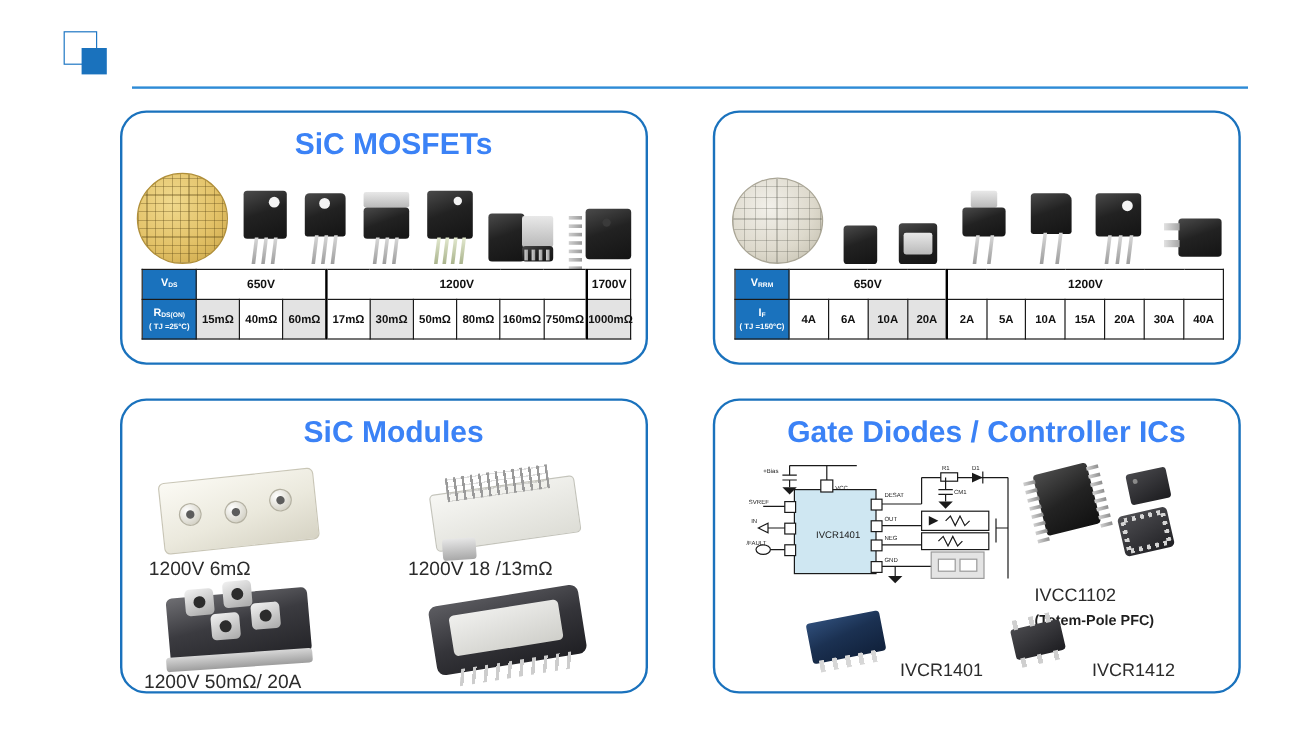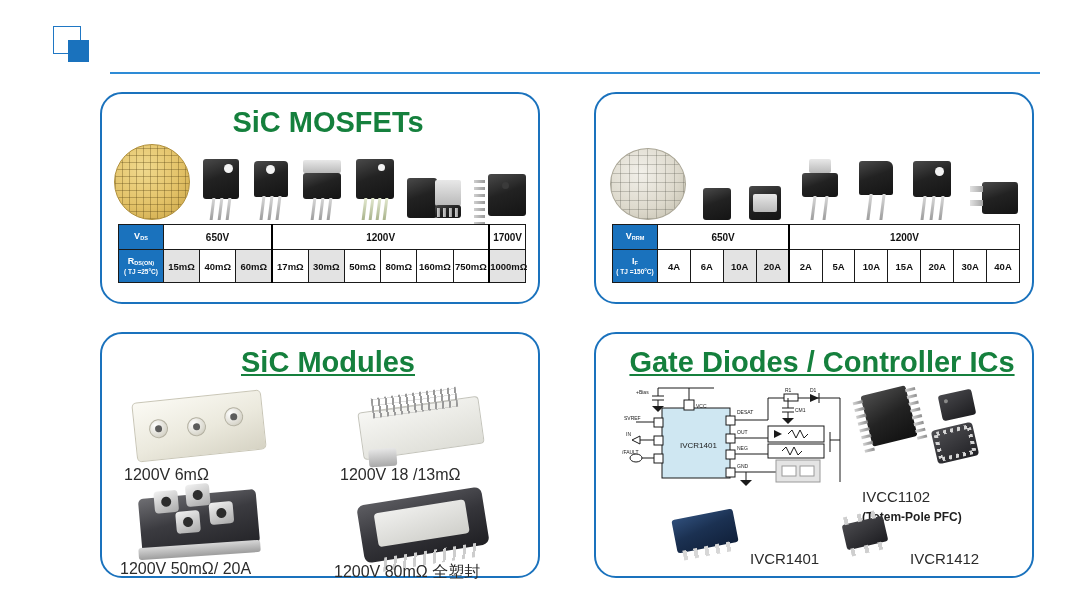--- a/index.html
+++ b/index.html
@@ -63,35 +63,35 @@
     position: absolute;
     border: 2px solid #1a72bd;
     border-radius: 22px;
     background: #ffffff;
     box-sizing: border-box;
   }
   .panel-title {
     position: absolute;
     left: 16px; right: 0;
     text-align: center;
-    font-size: 29px;
+    font-size: 25px;
     font-weight: bold;
-    color: #15803d;
+    color: #3b82f6;
     font-family: "Liberation Sans", sans-serif;
   }
 
   #panel-mosfets { left: 100px; top: 92px; width: 440px; height: 212px; }
   #panel-diodes  { left: 594px; top: 92px; width: 440px; height: 212px; }
   #panel-modules { left: 100px; top: 332px; width: 440px; height: 246px; }
   #panel-gate    { left: 594px; top: 332px; width: 440px; height: 246px; }
 
   #panel-mosfets .panel-title,
   #panel-diodes  .panel-title { top: 12px; }
   #panel-modules .panel-title,
-  #panel-gate    .panel-title { top: 12px; text-decoration: underline; }
+  #panel-gate    .panel-title { top: 12px; }
 
   
   .img-strip {
     position: absolute;
     left: 6px; right: 6px;
     top: 44px;
     height: 82px;
     display: flex;
     align-items: flex-end;
     justify-content: space-around;
@@ -673,21 +673,20 @@
       </div>
     </div>
     <div class="module-caption" style="left:8px; top:178px;">1200V 50mΩ/ 20A</div>
 
     <div class="module-cell" style="left:248px; top:114px;">
       <div class="mod-flat">
         <div class="plate"></div>
         <div class="leads"></div>
       </div>
     </div>
-    <div class="module-caption" style="left:222px; top:180px;">1200V 80mΩ 全塑封</div>
   </div>
 </div>
 
 <div class="panel" id="panel-gate">
   <div class="panel-title">Gate Diodes / Controller ICs</div>
 
   <div class="gate-area">
 
     <svg class="schematic" viewBox="0 0 230 118">
       <g stroke="#1a1a1a" stroke-width="1" fill="none">

